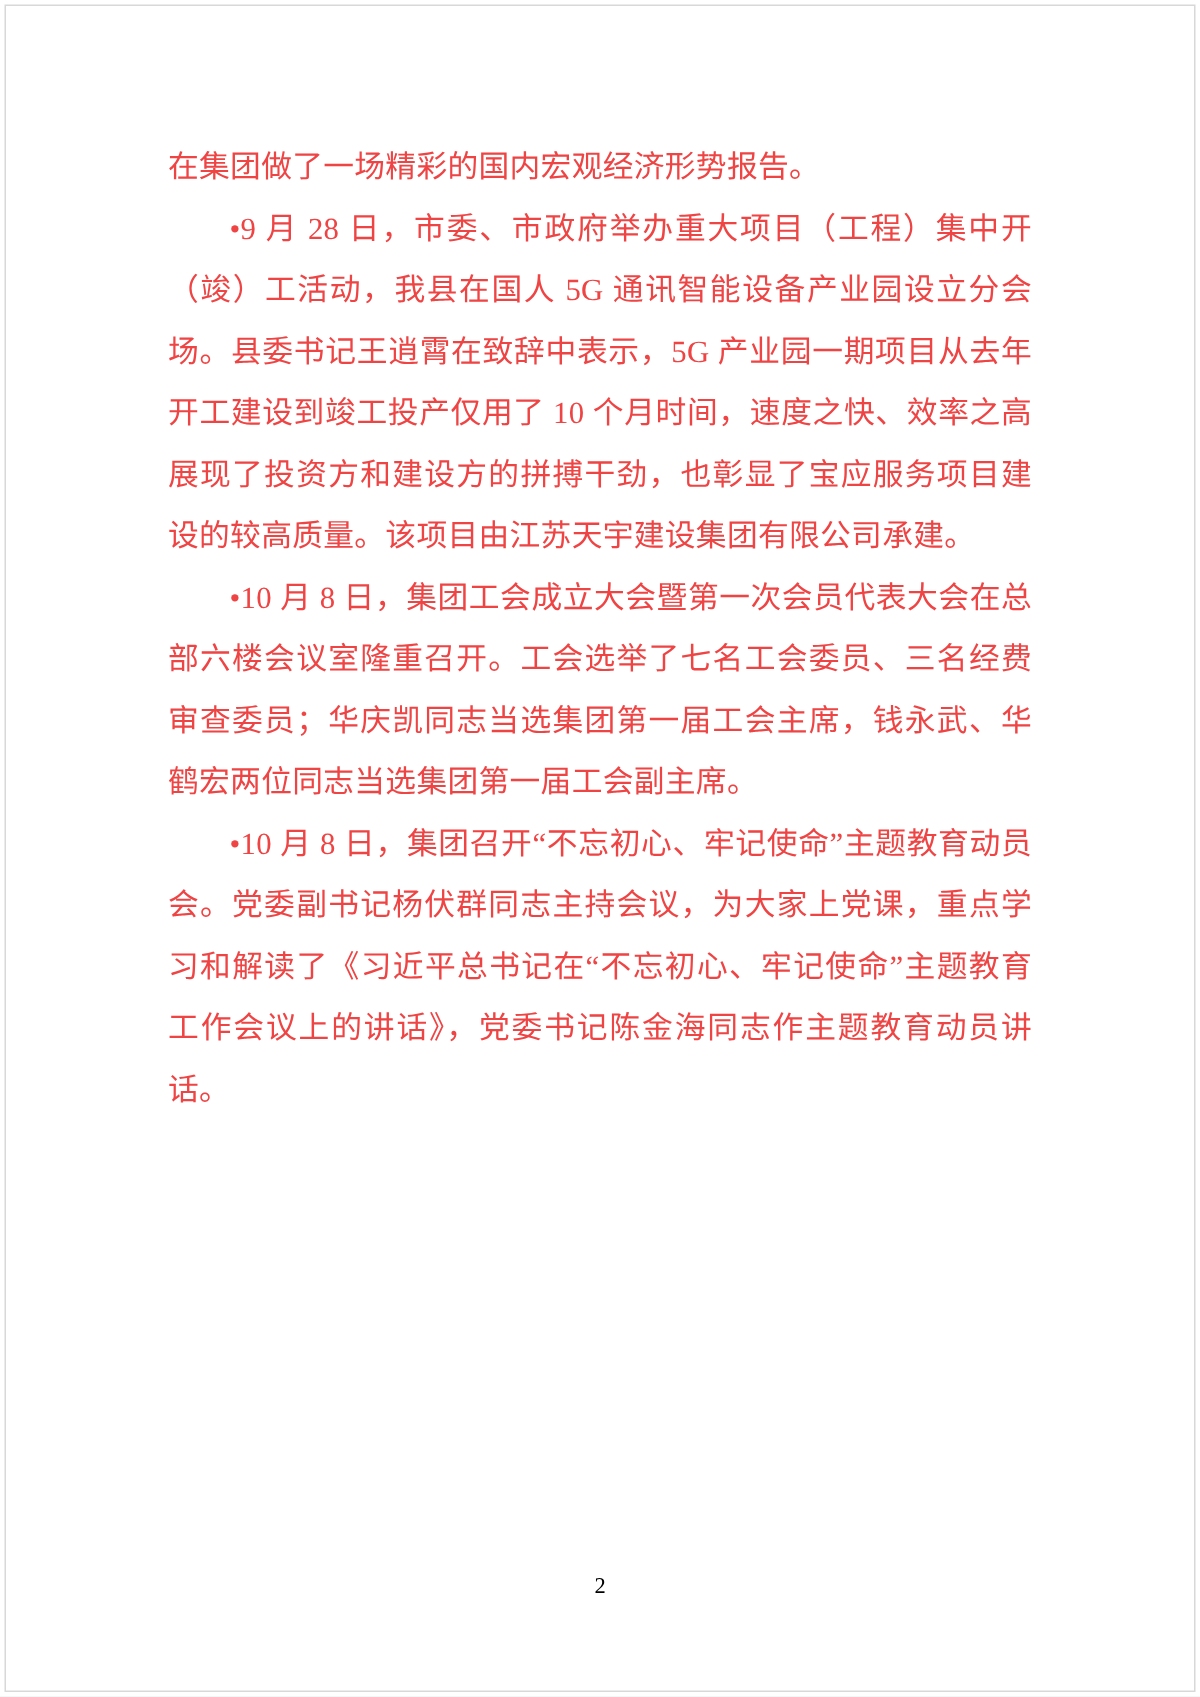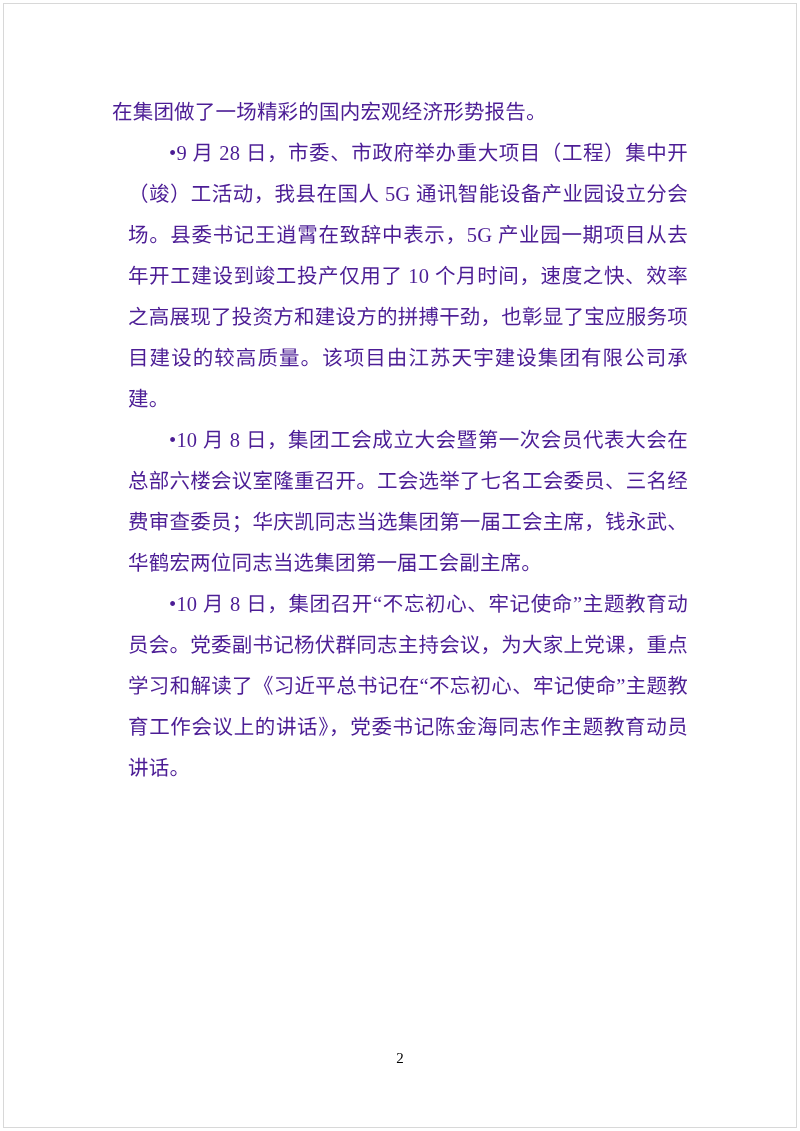--- a/index.html
+++ b/index.html
@@ -28,29 +28,28 @@
   .content {
     position: absolute;
     left: 112px;
     top: 92px;
     width: 576px;
   }
   .para {
     font-family: "Liberation Serif", "DejaVu Serif", serif;
     font-size: 20.5px;
     line-height: 41px;
-    color: #4c1d95;
+    color: #ef4444;
     text-align: justify;
     text-justify: inter-ideograph;
     margin: 0 0 0 0;
     letter-spacing: 0.2px;
   }
   .para.indent {
     text-indent: 41px;
-    margin-left: 16px;
   }
   .footer {
     position: absolute;
     left: 0;
     right: 0;
     top: 1050px;
     text-align: center;
     font-family: "Liberation Serif", "DejaVu Serif", serif;
     font-size: 15px;
     color: #000000;

